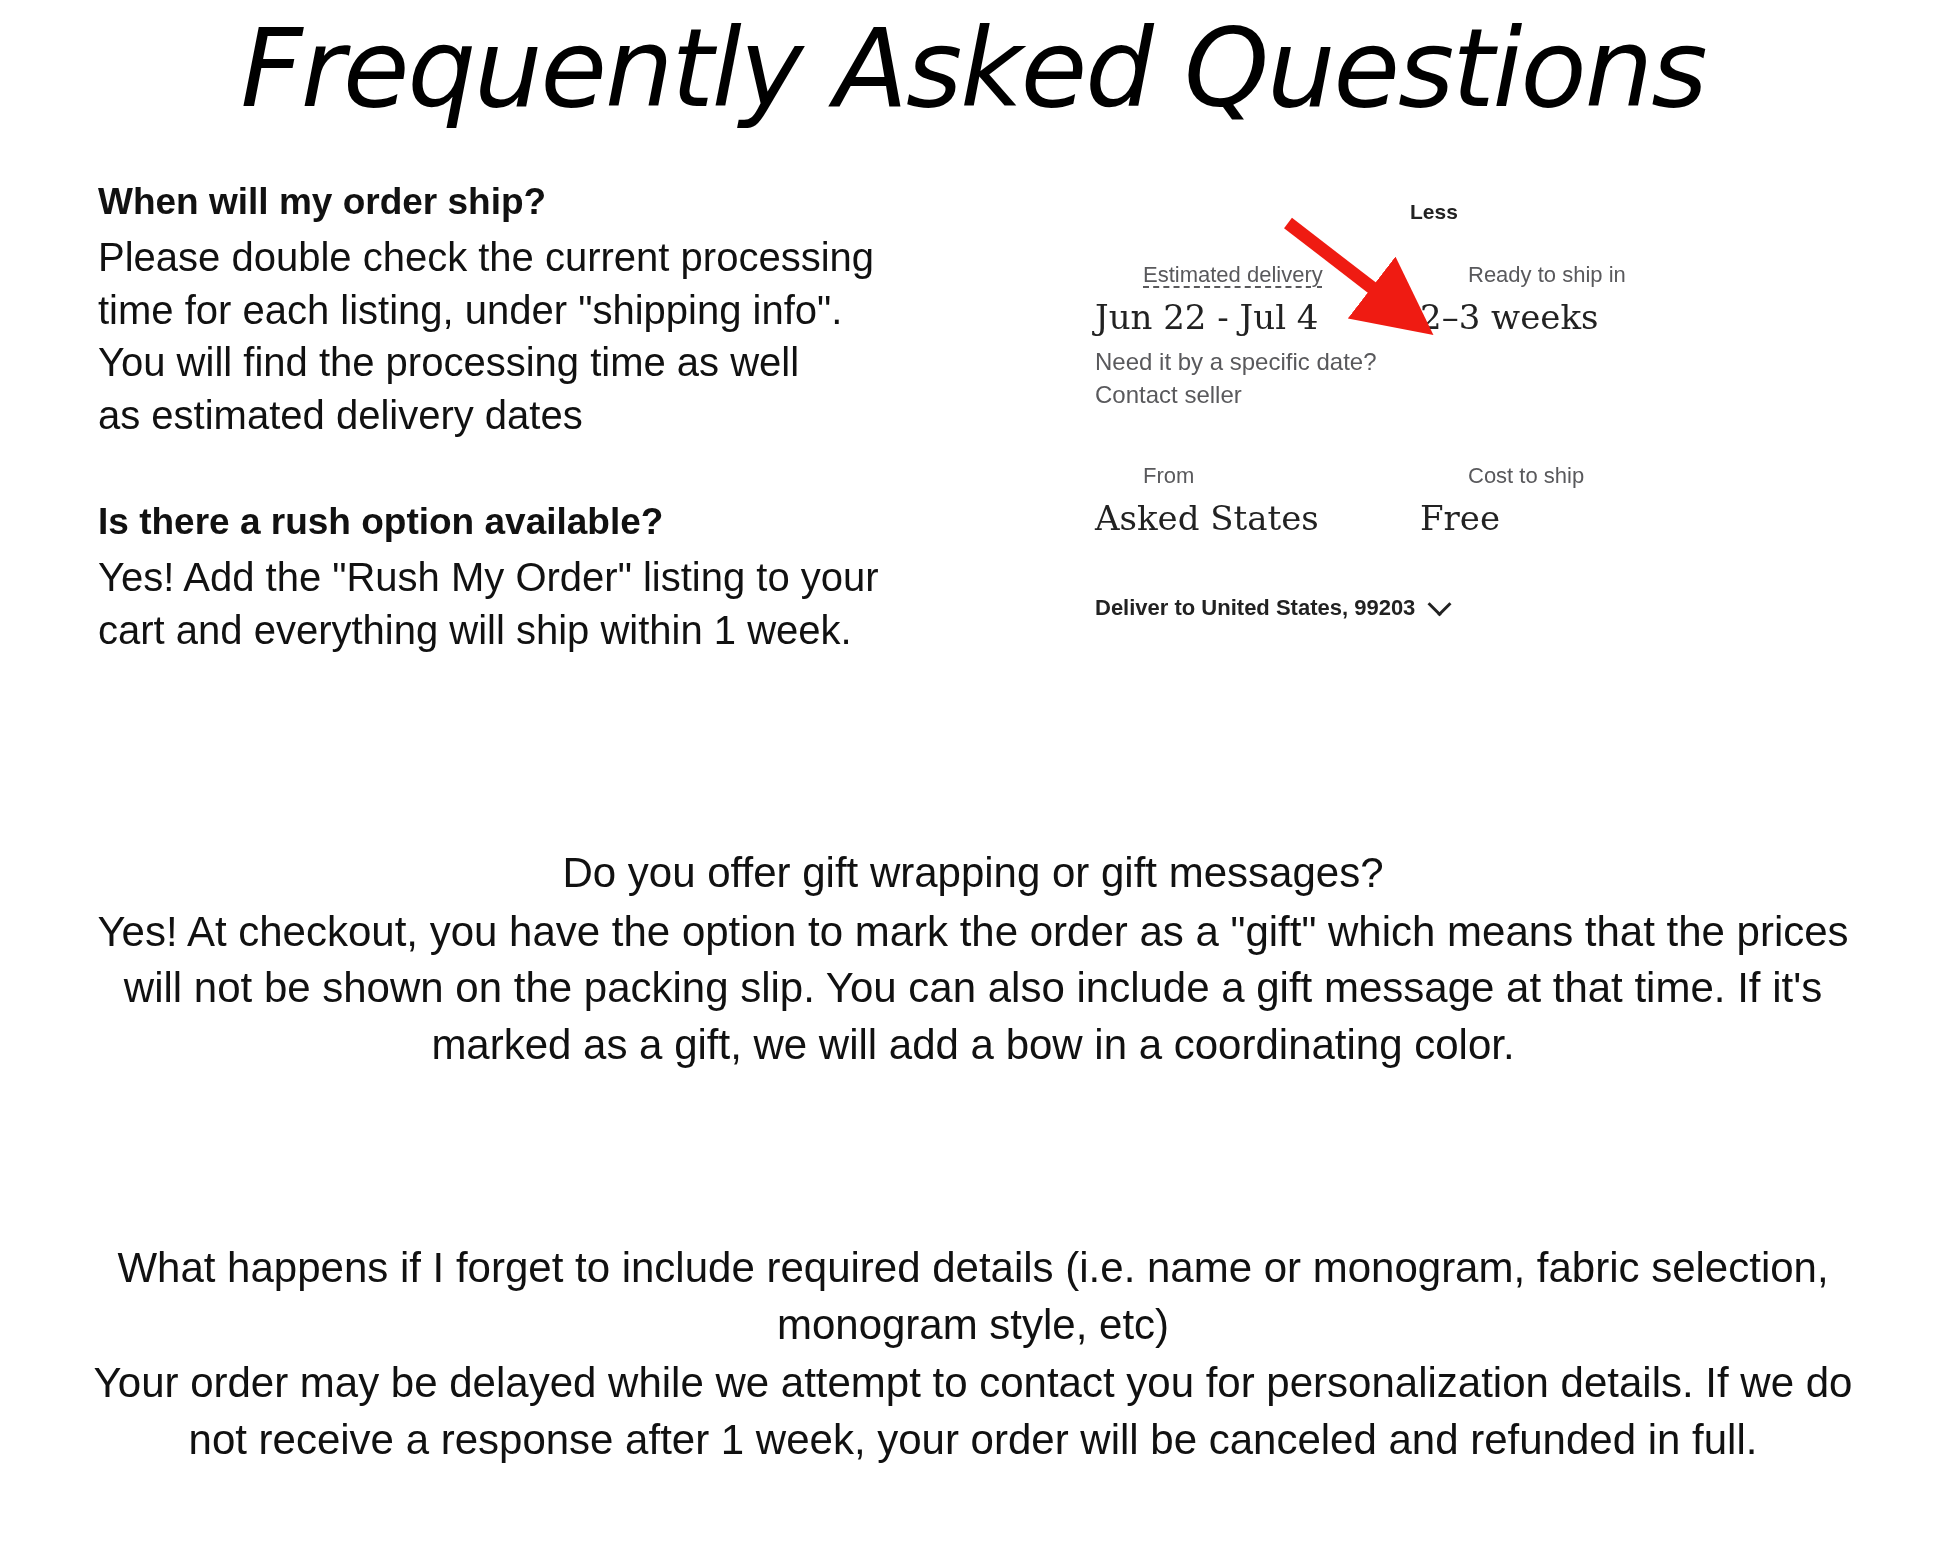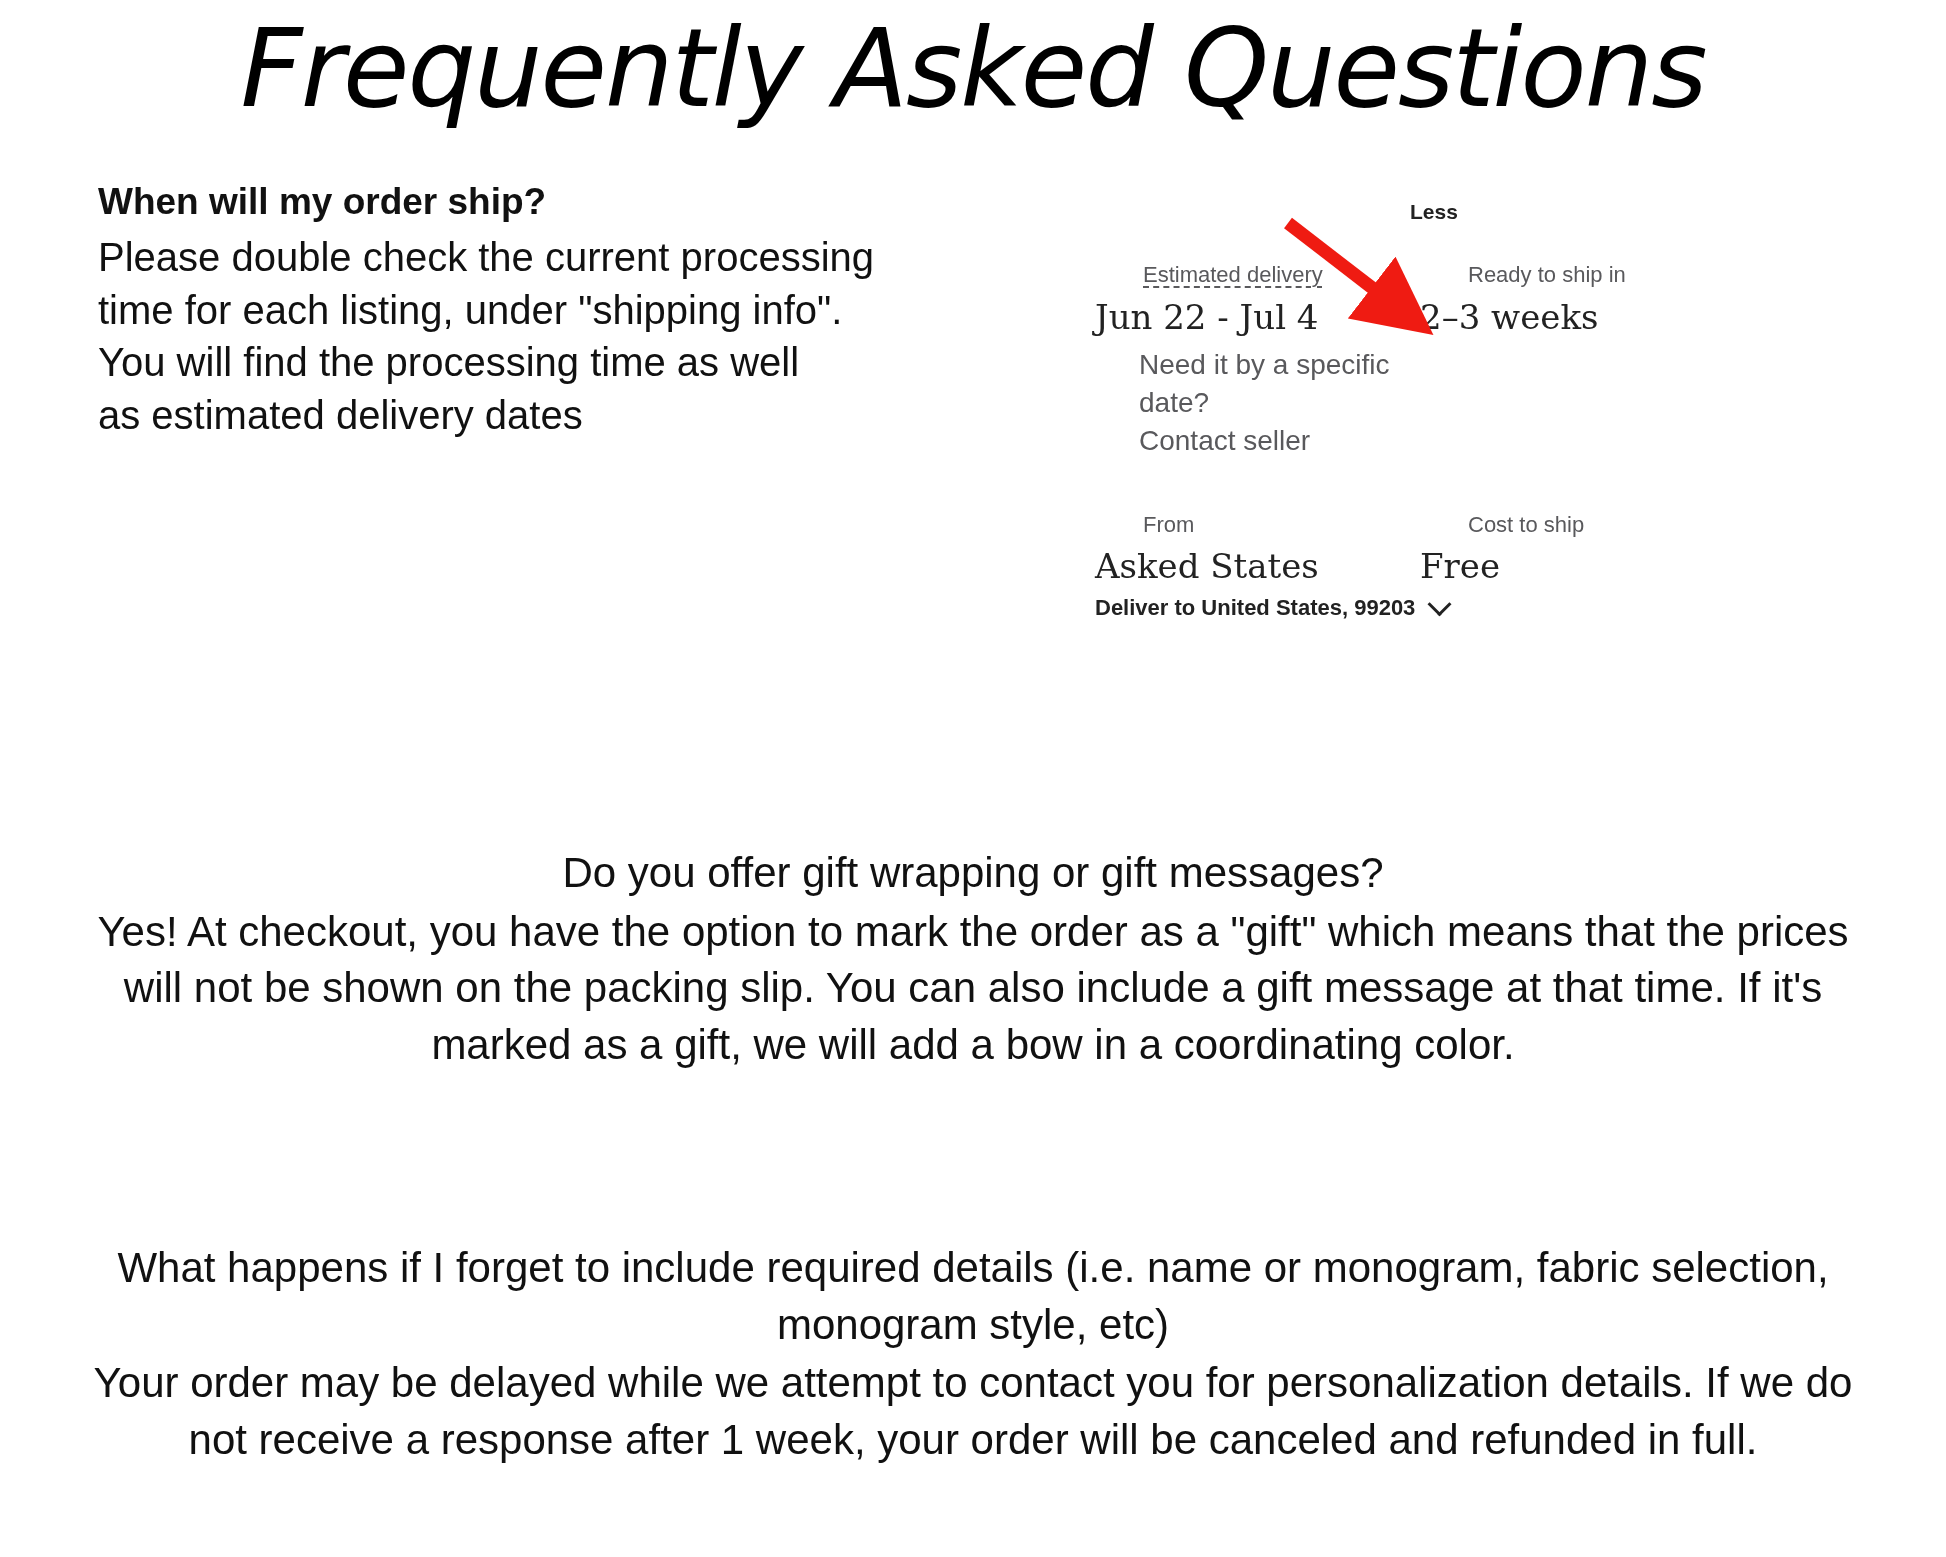--- a/index.html
+++ b/index.html
@@ -99,25 +99,24 @@
     text-underline-offset: 4px;
     display: inline-block;
   }
   .ship-value {
     font-family: "DejaVu Serif", serif;
     font-size: 34px;
     color: #222222;
     line-height: 1.25;
   }
   .ship-sub {
-    font-size: 28px;
+    font-size: 24px;
     color: #59595c;
     line-height: 1.35;
     margin-top: 8px;
-    margin-left: 44px;
   }
   .ship-deliver {
     position: absolute;
     top: 395px;
     left: 0;
     font-size: 22px;
     font-weight: bold;
     color: #222222;
     display: flex;
     align-items: center;
@@ -176,20 +175,27 @@
     <p class="a">
       <span class="line">Please double check the current processing</span>
       <span class="line">time for each listing, under "shipping info".</span>
       <span class="line"> You will find the processing time as well</span>
       <span class="line">as estimated delivery dates</span>
     </p>
   </div>
 
   <div class="block-gap"></div>
 
+  <div>
+    <p class="q">Is there a rush option available?</p>
+    <p class="a">
+      <span class="line">Yes! Add the "Rush My Order" listing to your</span>
+      <span class="line">cart and everything will ship within 1 week.</span>
+    </p>
+  </div>
 
 </div>
 
 <div class="ship-card">
 
   <div class="ship-less">Less</div>
 
   <div class="ship-grid">
 
     <div class="ship-row">

